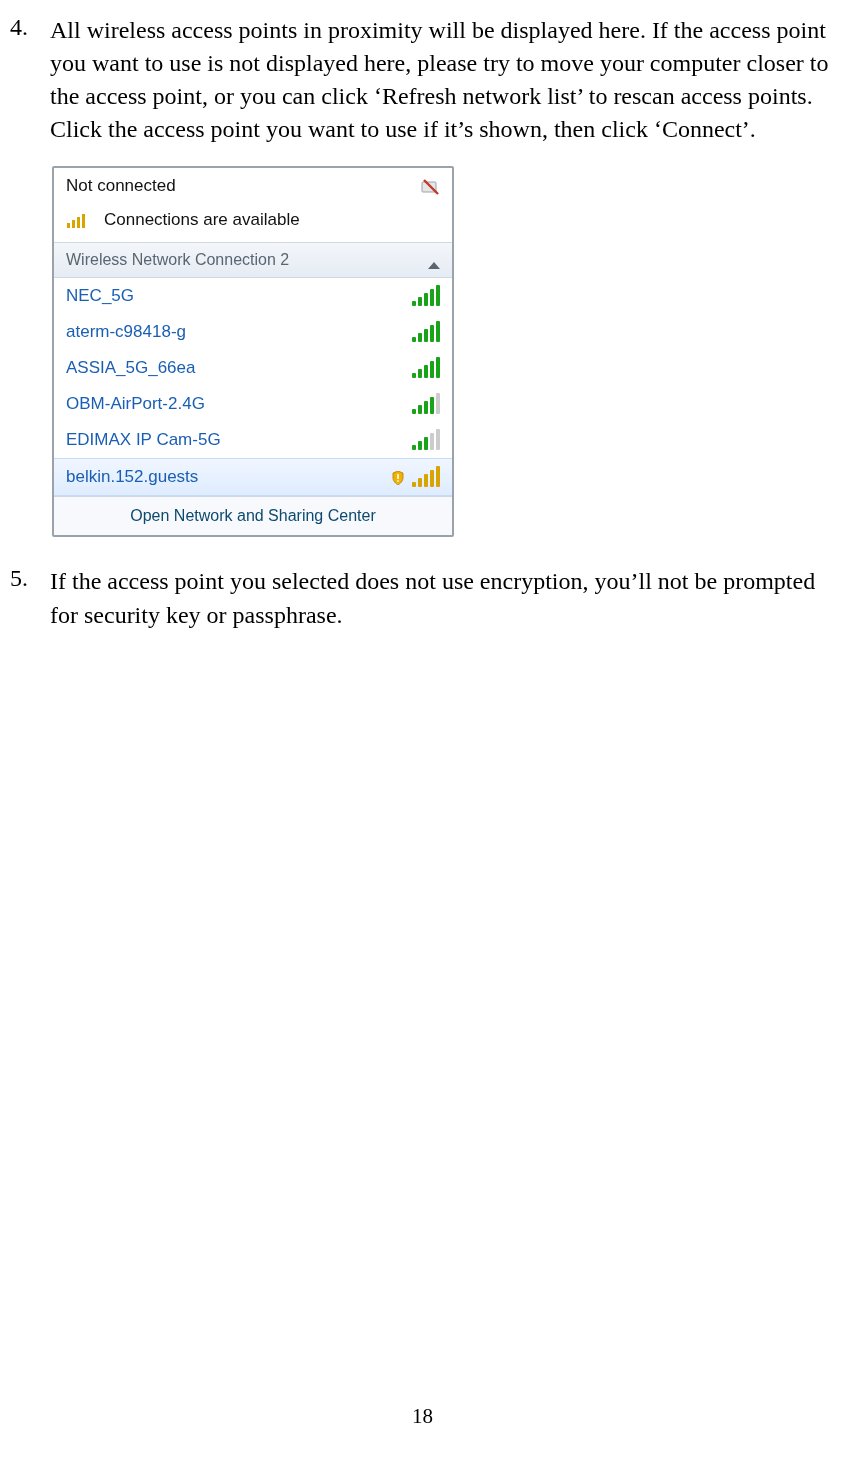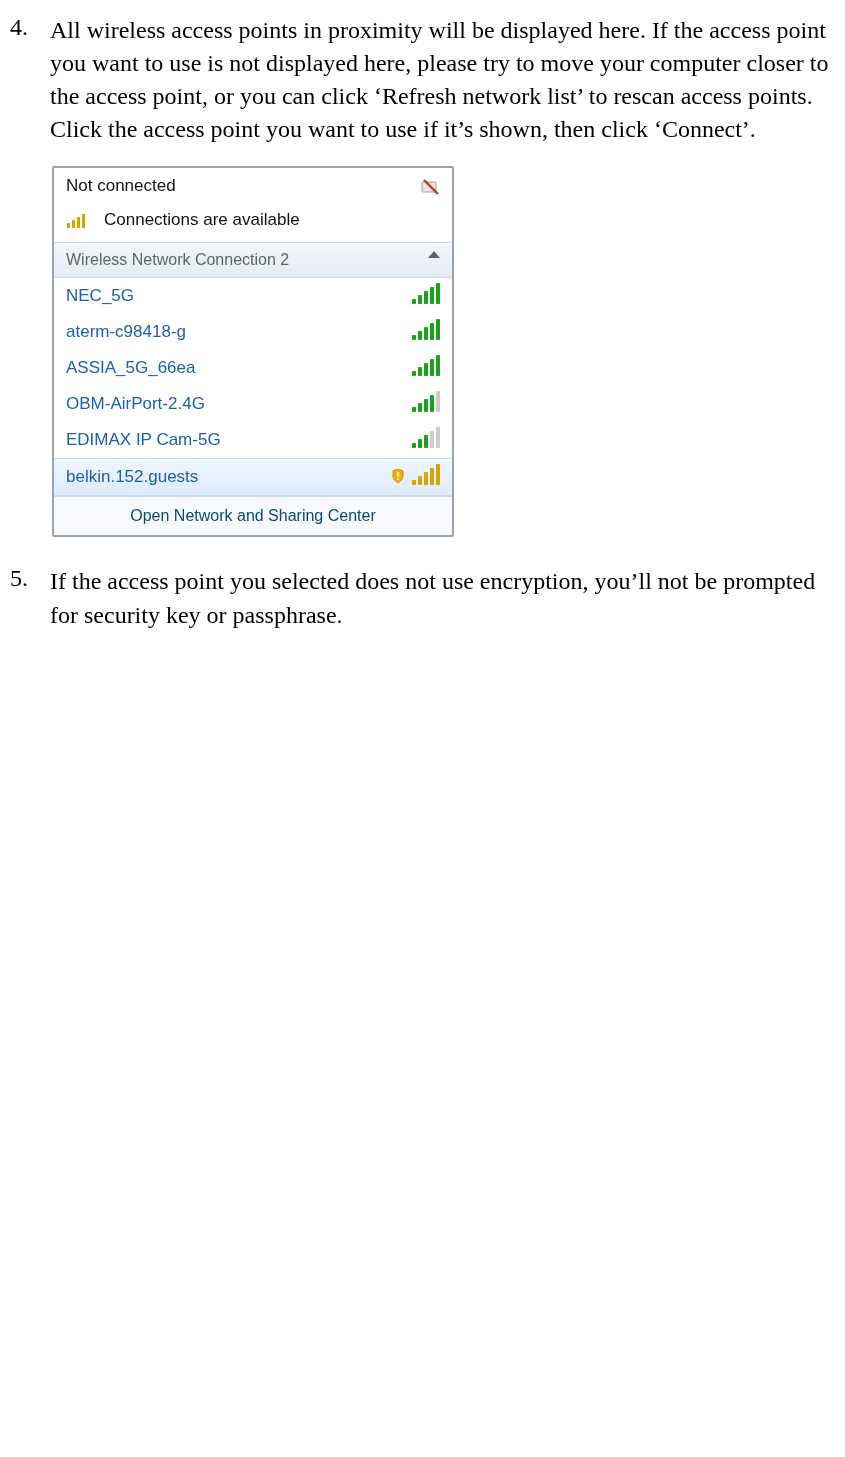--- a/index.html
+++ b/index.html
@@ -4,21 +4,21 @@
 <style>
   html,body{margin:0;padding:0;background:#fff;font-family:"Times New Roman",Times,serif;color:#000}
   .page{width:845px;height:1457px;position:relative;box-sizing:border-box;padding:0 0 0 0}
   .content{padding:14px 10px 0 10px}
   .li{position:relative;padding-left:40px;margin-bottom:18px}
   .li .num{position:absolute;left:0;top:0;font-size:24px}
   .li .txt{font-size:24px;line-height:1.38}
   .li .txt.p2{}
   .shot-wrap{margin:20px 0 28px 42px}
   .shot{width:398px;border:2px solid #9aa3ab;border-radius:2px;background:#fff;font-family:"Segoe UI",Tahoma,Arial,sans-serif;overflow:hidden}
-  .row{display:flex;align-items:flex-start;justify-content:space-between;padding:8px 12px}
+  .row{display:flex;align-items:flex-end;justify-content:space-between;padding:8px 12px}
   .row .lbl{font-size:17px;color:#111}
   .row.link .lbl{color:#1a5fb4}
   .row.hdr{background:linear-gradient(#f3f6fa,#e6ecf4);border-top:1px solid #cfd8e3;border-bottom:1px solid #cfd8e3;color:#5a6570}
   .row.hdr .lbl{color:#5a6570;font-size:16px}
   .bars{display:inline-flex;align-items:flex-end;gap:2px;height:18px;position:relative}
   .bars span{display:inline-block;width:4px;background:#ccc;border-radius:1px}
   .bars .b1{height:5px}.bars .b2{height:9px}.bars .b3{height:13px}.bars .b4{height:17px}.bars .b5{height:21px}
   .bars.s5 .b1,.bars.s5 .b2,.bars.s5 .b3,.bars.s5 .b4,.bars.s5 .b5{background:#19a319}
   .bars.s4 .b1,.bars.s4 .b2,.bars.s4 .b3,.bars.s4 .b4{background:#19a319}
   .bars.s3 .b1,.bars.s3 .b2,.bars.s3 .b3{background:#19a319}
@@ -169,13 +169,14 @@
         </div>
       </div>
     </div>
 
     <div class="li">
       <div class="num">5.</div>
       <div class="txt p2">If the access point you selected does not use encryption, you’ll not be prompted for security key or passphrase.</div>
     </div>
 
   </div>
+  <div class="pagenum">18</div>
 </div>
 
 </body></html>

